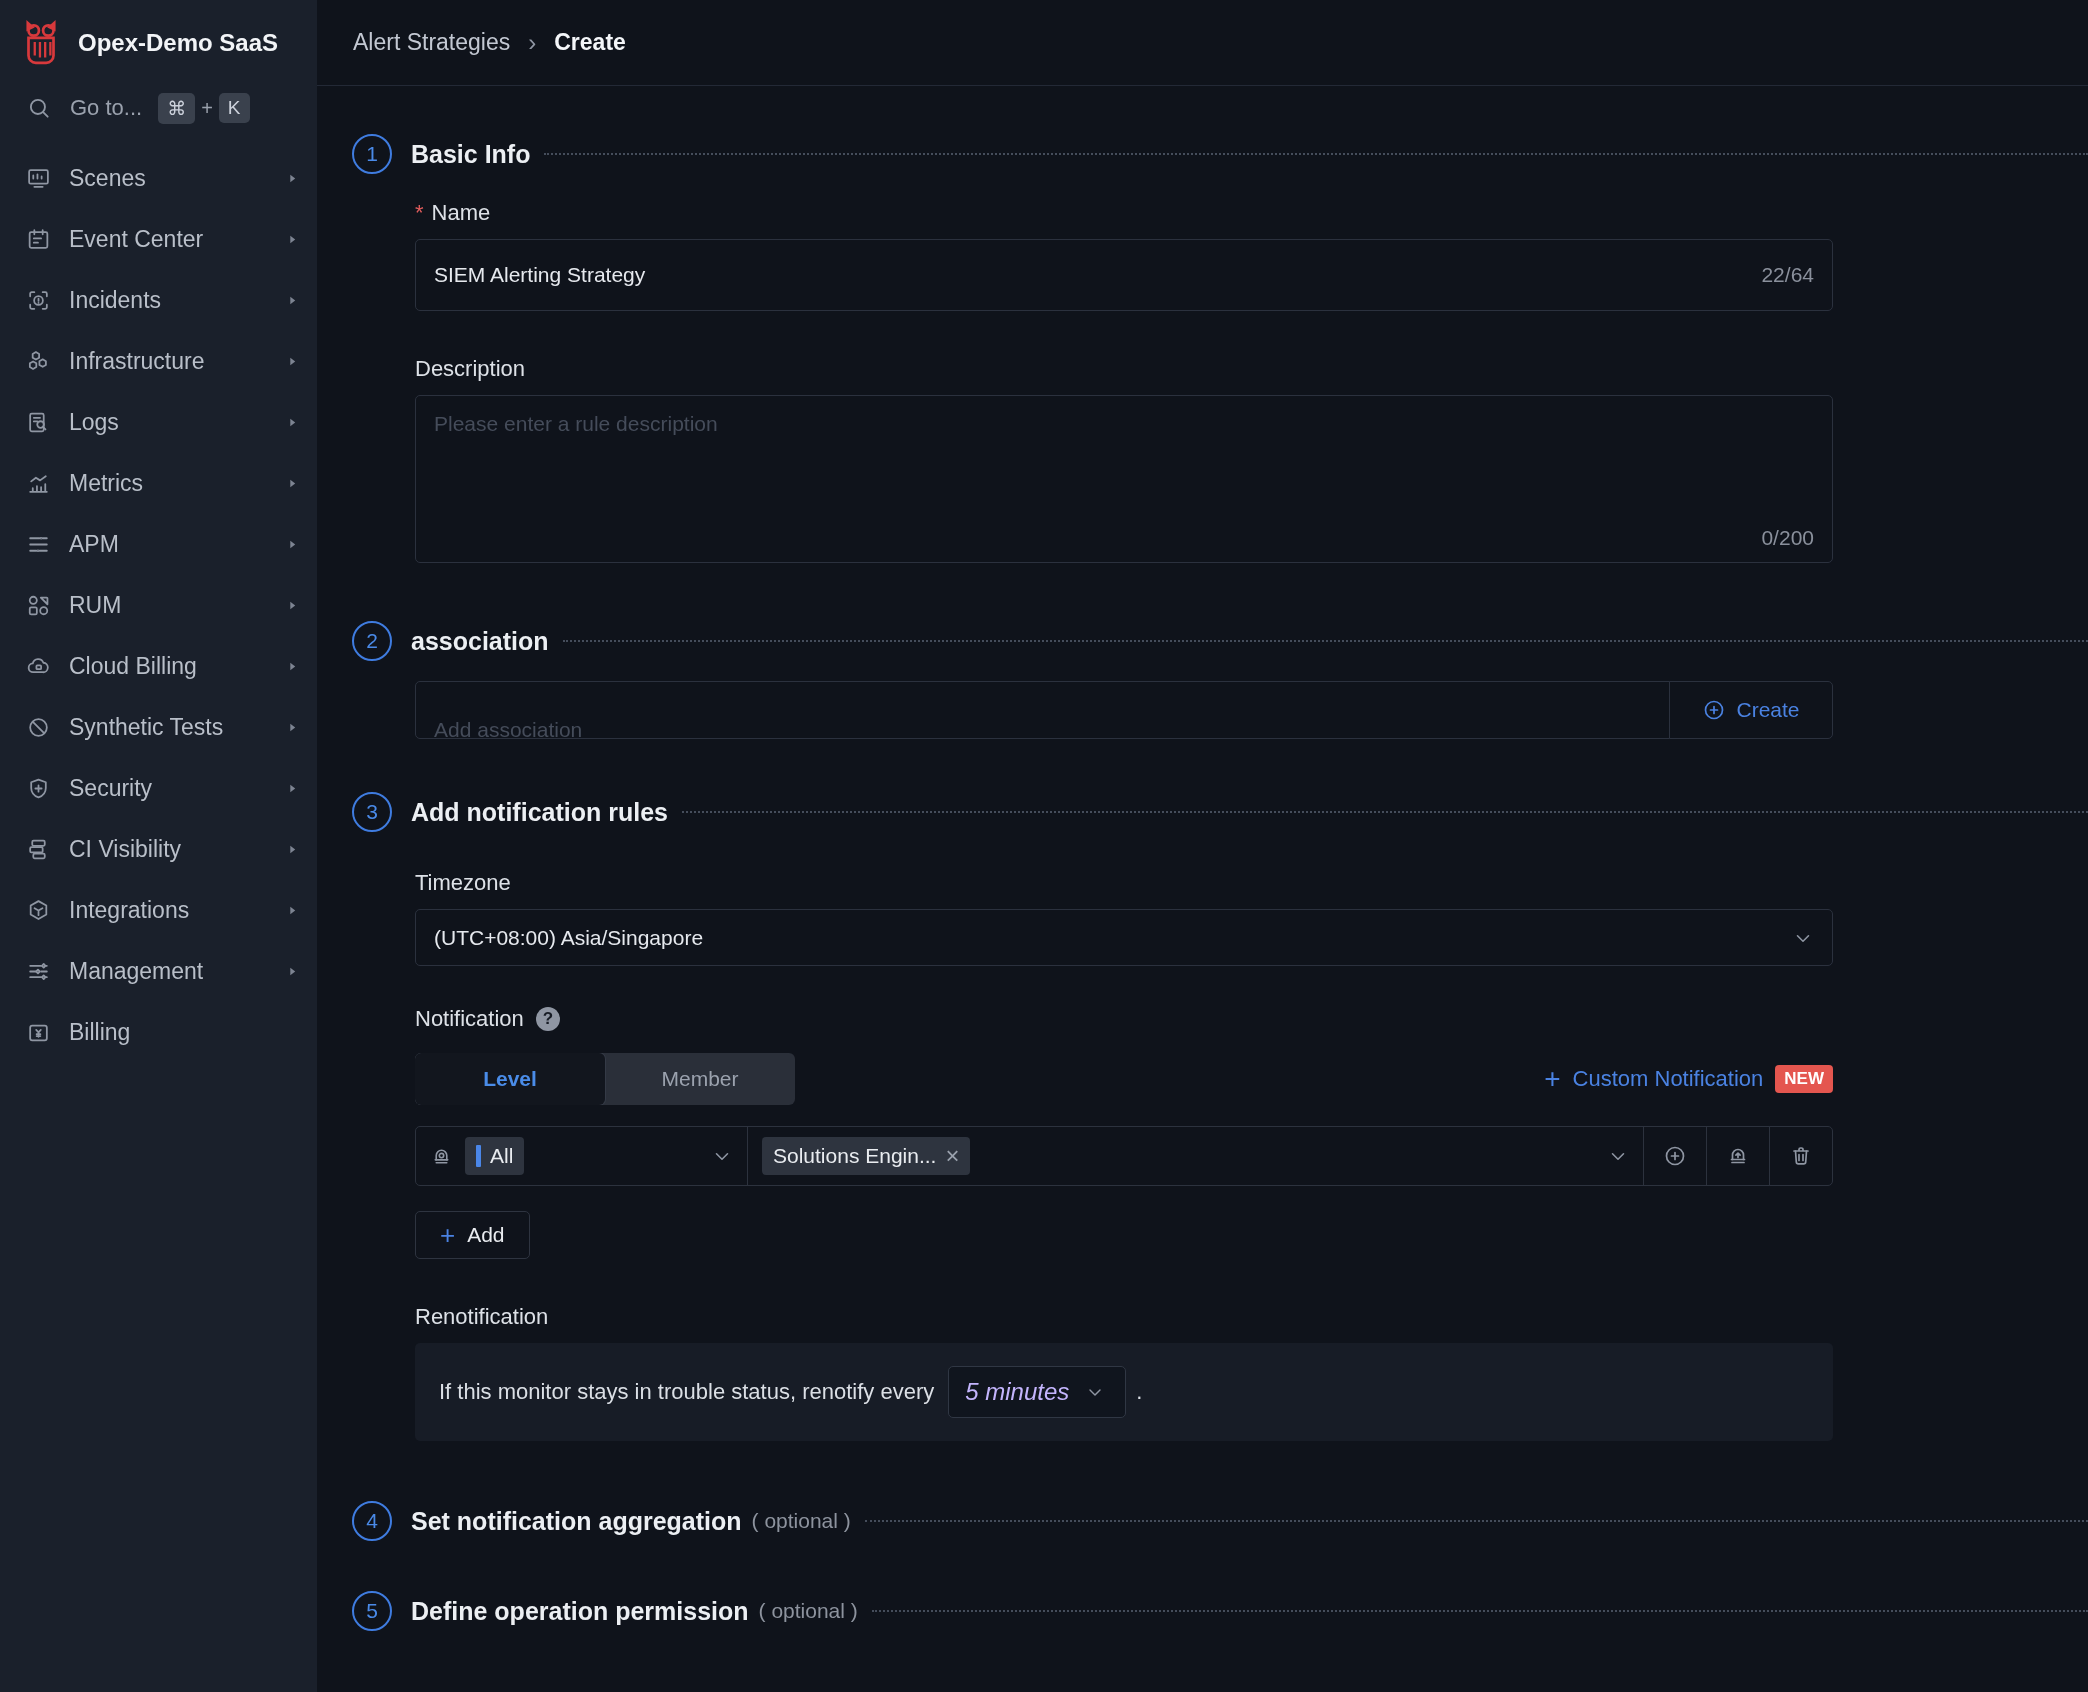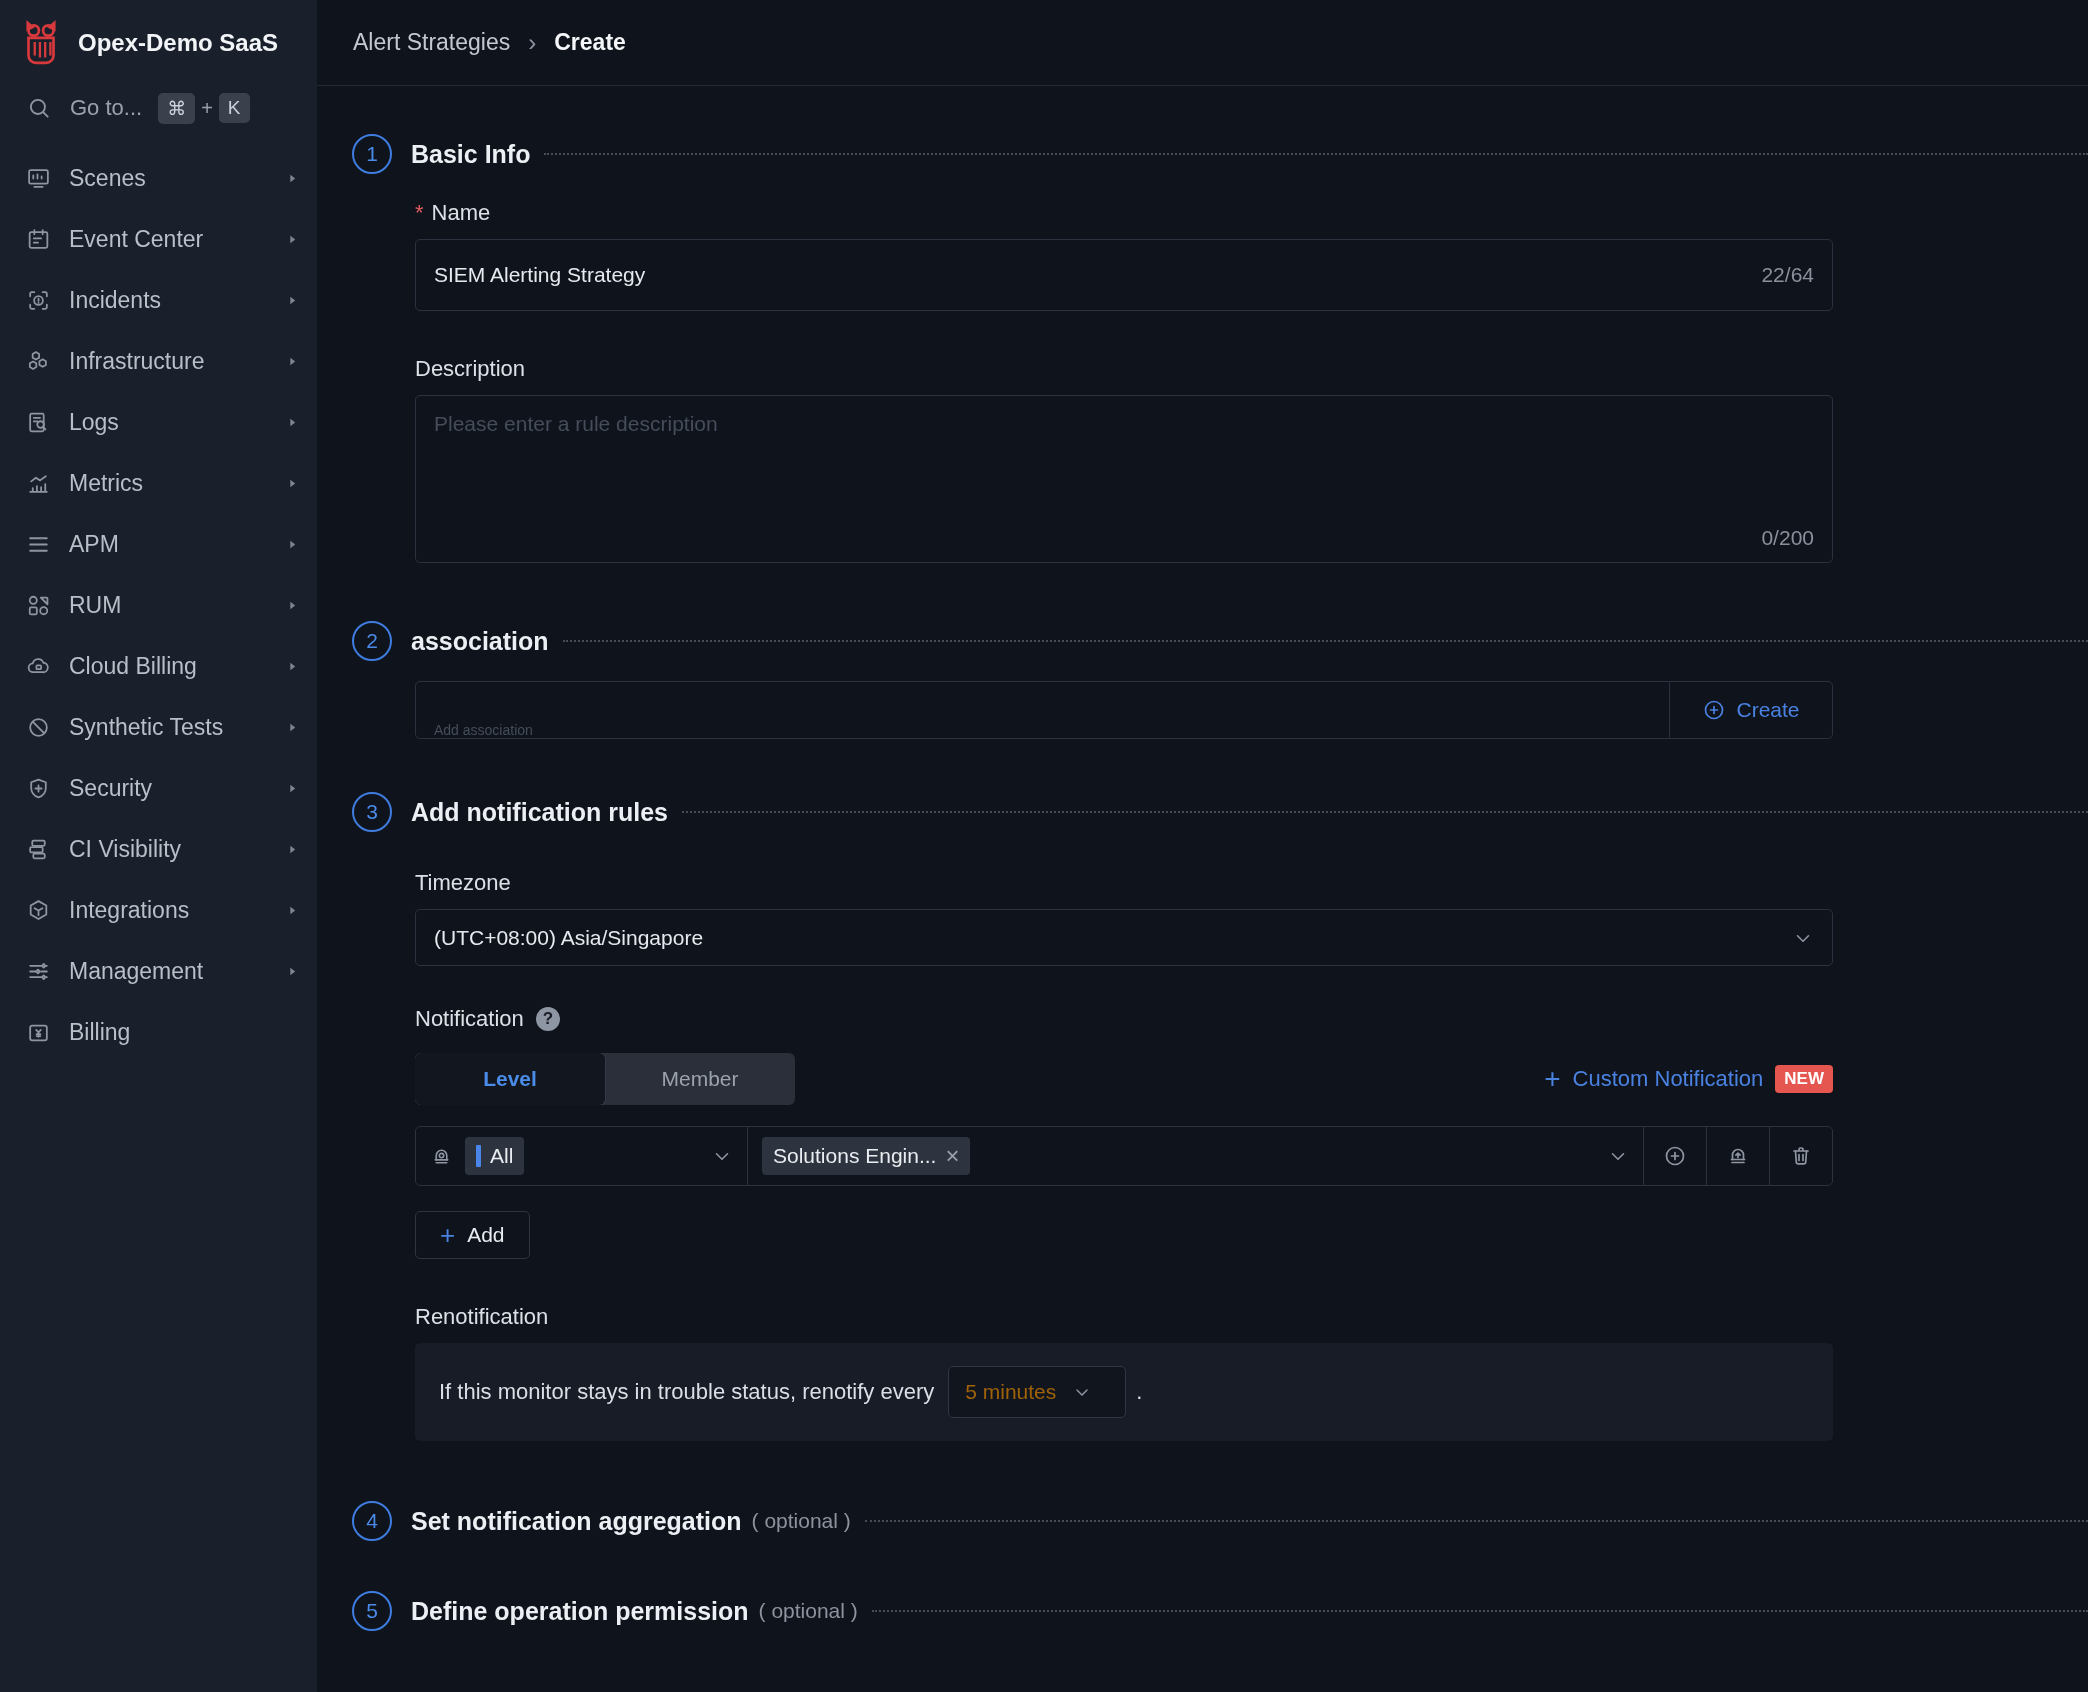--- a/index.html
+++ b/index.html
@@ -56,21 +56,21 @@
   .desc-box { height:168px; margin-top:13px; position:relative; }
   .desc-box textarea {
     width:100%; height:100%; background:transparent; border:none; outline:none; resize:none;
     color:#e6e9ee; font-size:21px; padding:16px 18px; font-family:"Liberation Sans", sans-serif;
   }
   .desc-box textarea::placeholder, .name-input input::placeholder, .assoc-input input::placeholder { color:#454c5a; }
   .desc-counter { position:absolute; right:18px; bottom:12px; color:#8a909c; font-size:21px; }
 
   .assoc-row { display:flex; margin-top:20px; height:58px; }
   .assoc-input { flex:1; display:flex; align-items:center; padding:0 18px; border-radius:5px 0 0 5px; }
-  .assoc-input input { flex:1; background:transparent; border:none; outline:none; color:#e6e9ee; font-size:14px; font-family:"Liberation Sans", sans-serif;margin-top:40px; }
+  .assoc-input input { flex:1; background:transparent; border:none; outline:none; color:#e6e9ee; font-size:21px; font-family:"Liberation Sans", sans-serif;margin-top:40px; }
   .create-btn { width:164px; margin-left:-1px; border-radius:0 5px 5px 0; display:flex; align-items:center; justify-content:center; gap:10px; cursor:pointer; }
   .create-btn span { color:#4a82e2; font-size:21px; }
 
   .select { display:flex; align-items:center; height:57px; margin-top:13px; padding:0 18px; cursor:pointer; }
   .select .val { color:#e6e9ee; font-size:21px; }
   .select .chev { margin-left:auto; }
 
   .notif-label-row { display:flex; align-items:center; gap:12px; margin-top:40px; }
   .help-dot { width:24px; height:24px; border-radius:50%; background:#8f96a3; color:#171c25; font-size:17px; font-weight:bold; display:flex; align-items:center; justify-content:center; }
 
@@ -97,21 +97,21 @@
   .ml-auto { margin-left:auto; }
 
   .add-btn { margin-top:25px; display:inline-flex; align-items:center; gap:12px; height:48px; padding:0 24px; border:1px solid #2e3440; border-radius:5px; cursor:pointer; }
   .add-btn .plus { color:#4a82e2; font-size:26px; line-height:1; }
   .add-btn .txt { color:#e9ecf0; font-size:21px; }
 
   .renot-label { margin-top:45px; color:#dde1e7; font-size:22px; }
   .renot-panel { margin-top:13px; height:98px; background:#171c26; border-radius:5px; display:flex; align-items:center; padding:0 24px; }
   .renot-text { color:#dbdfe5; font-size:22px; }
   .mini-select { display:flex; align-items:center; gap:16px; height:52px; min-width:178px; border:1px solid #303744; border-radius:5px; background:#10151e; padding:0 16px; margin-left:14px; cursor:pointer; }
-  .mini-select .val { color:#a16207; font-size:21px; }
+  .mini-select .val { color:#c4b5fd; font-size:24px;font-style:italic; }
   .renot-suffix { color:#dbdfe5; font-size:22px; margin-left:10px; }
 
   .mt-s4 { margin-top:60px; }
   .mt-s5 { margin-top:50px; }
 </style>
 </head>
 <body>
 
 <div class="sidebar">
   <div class="logo-row">

